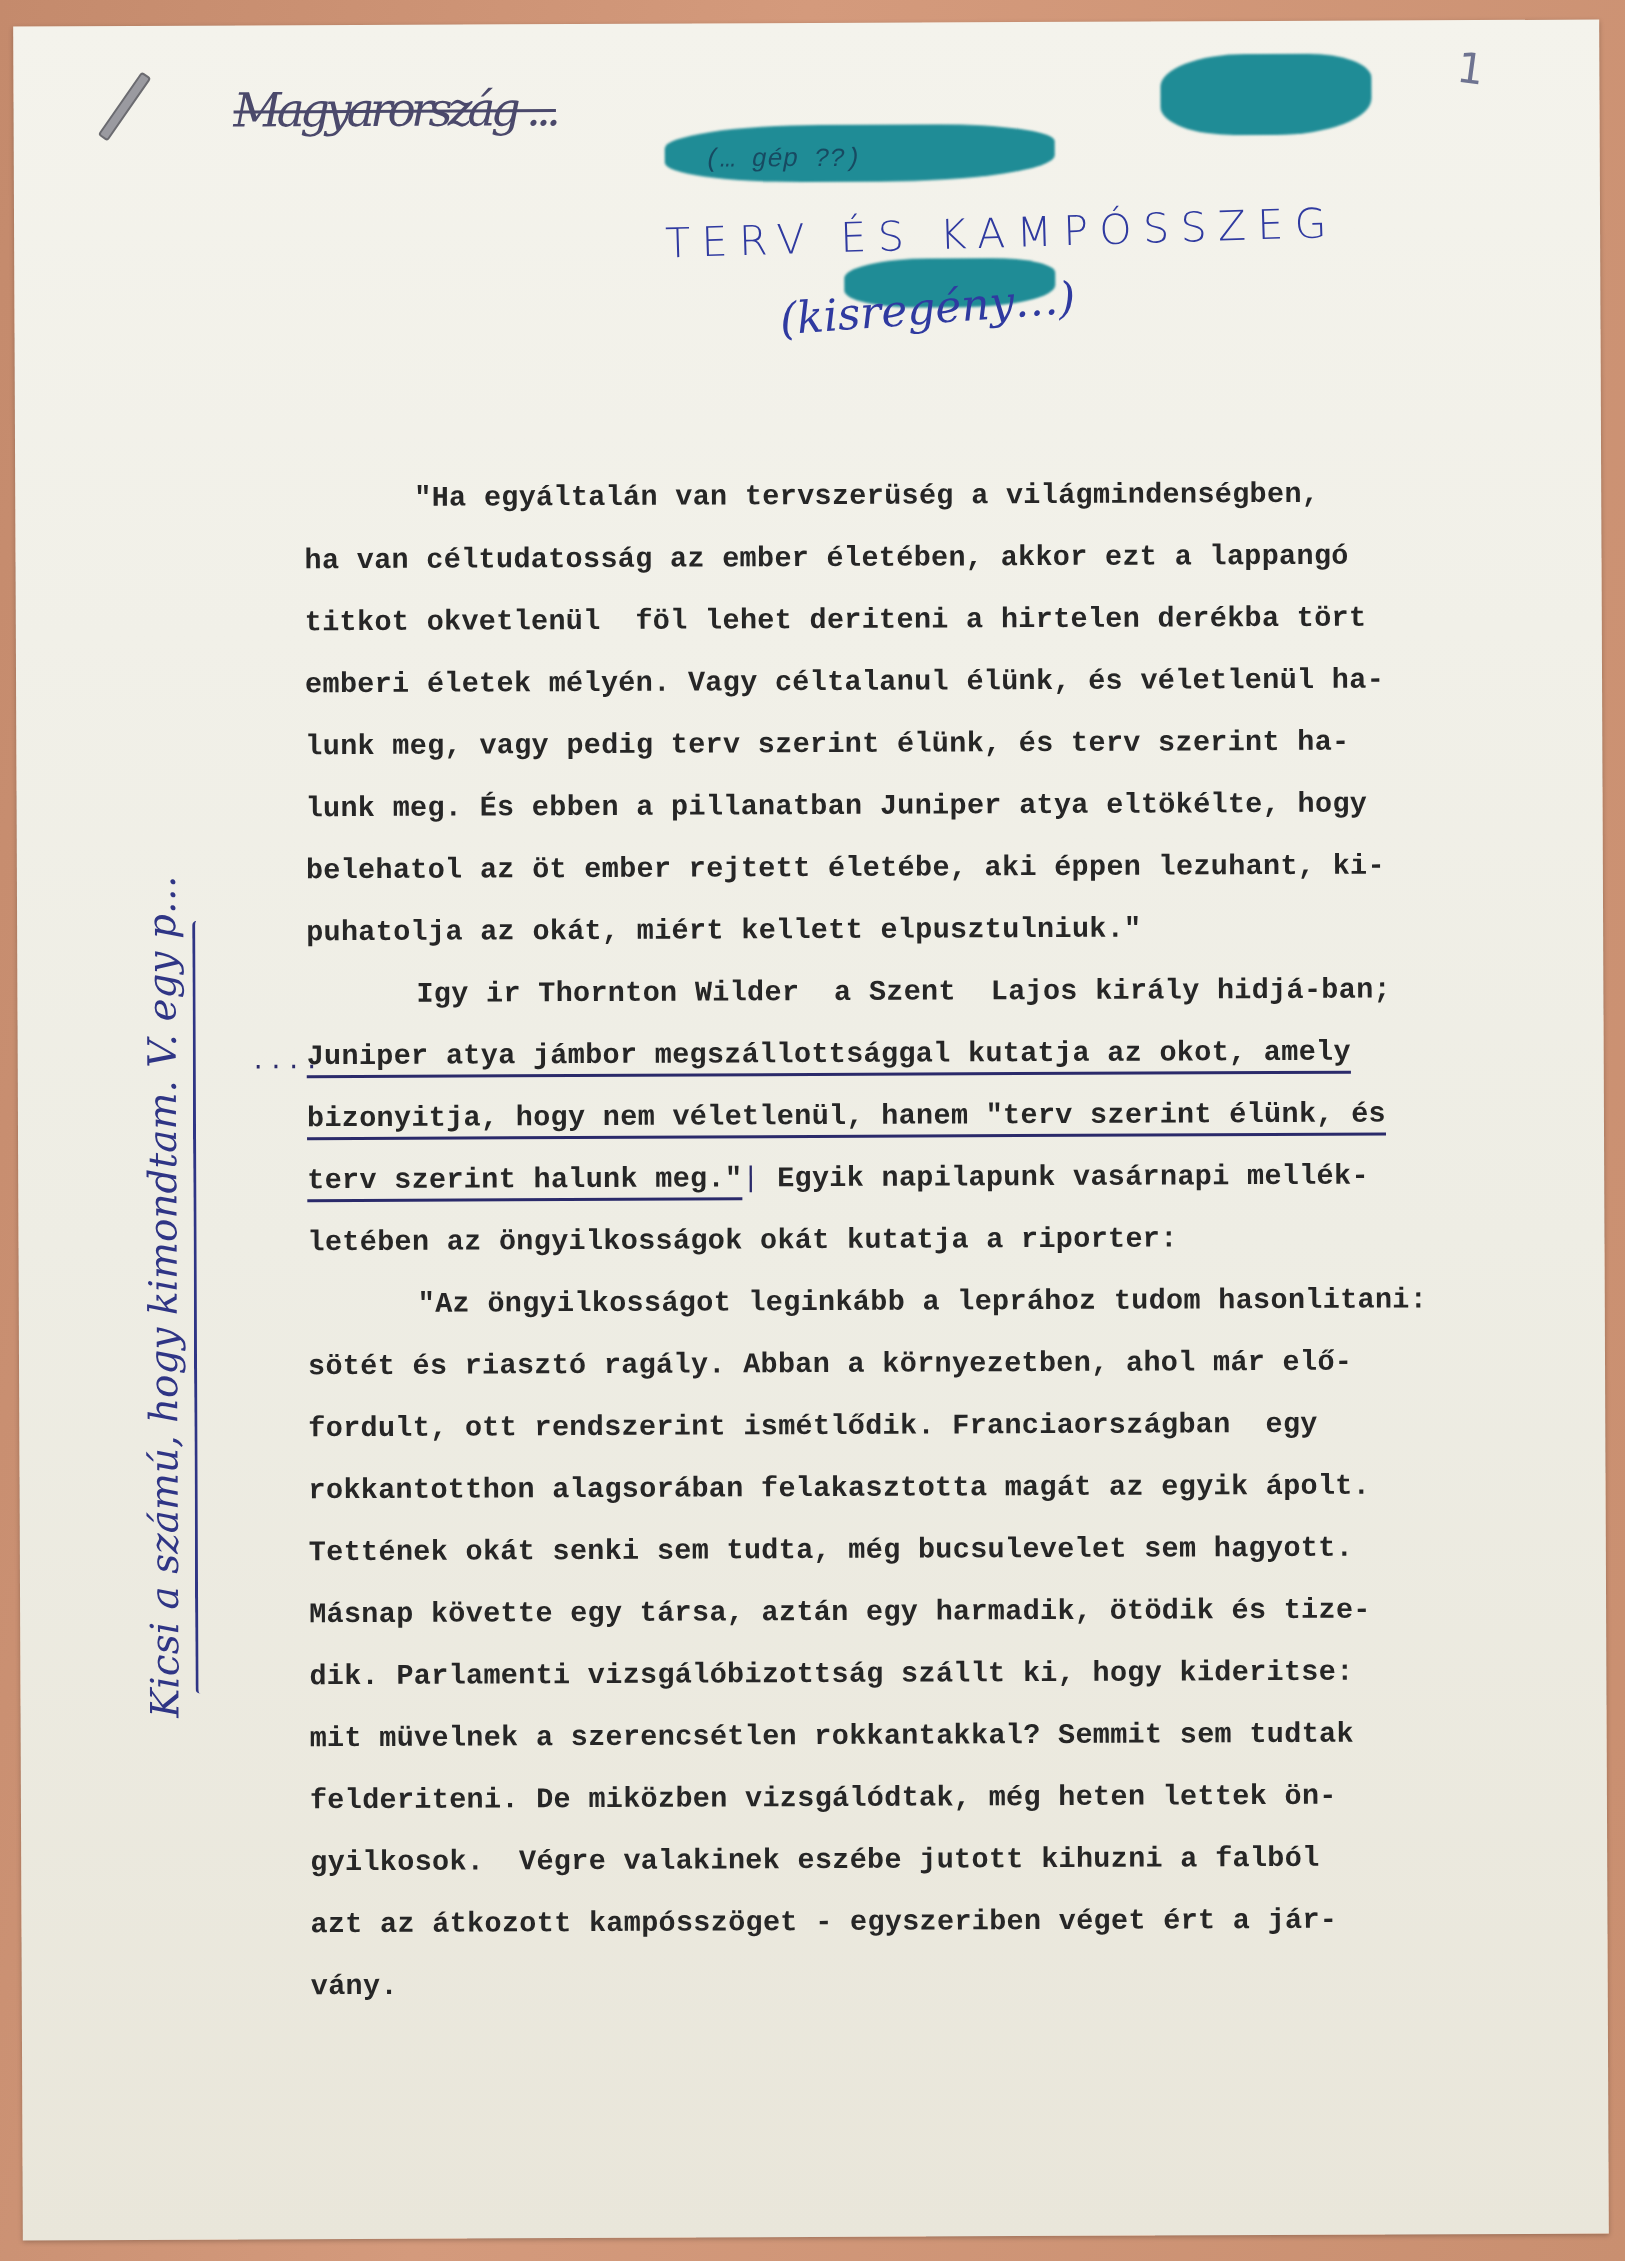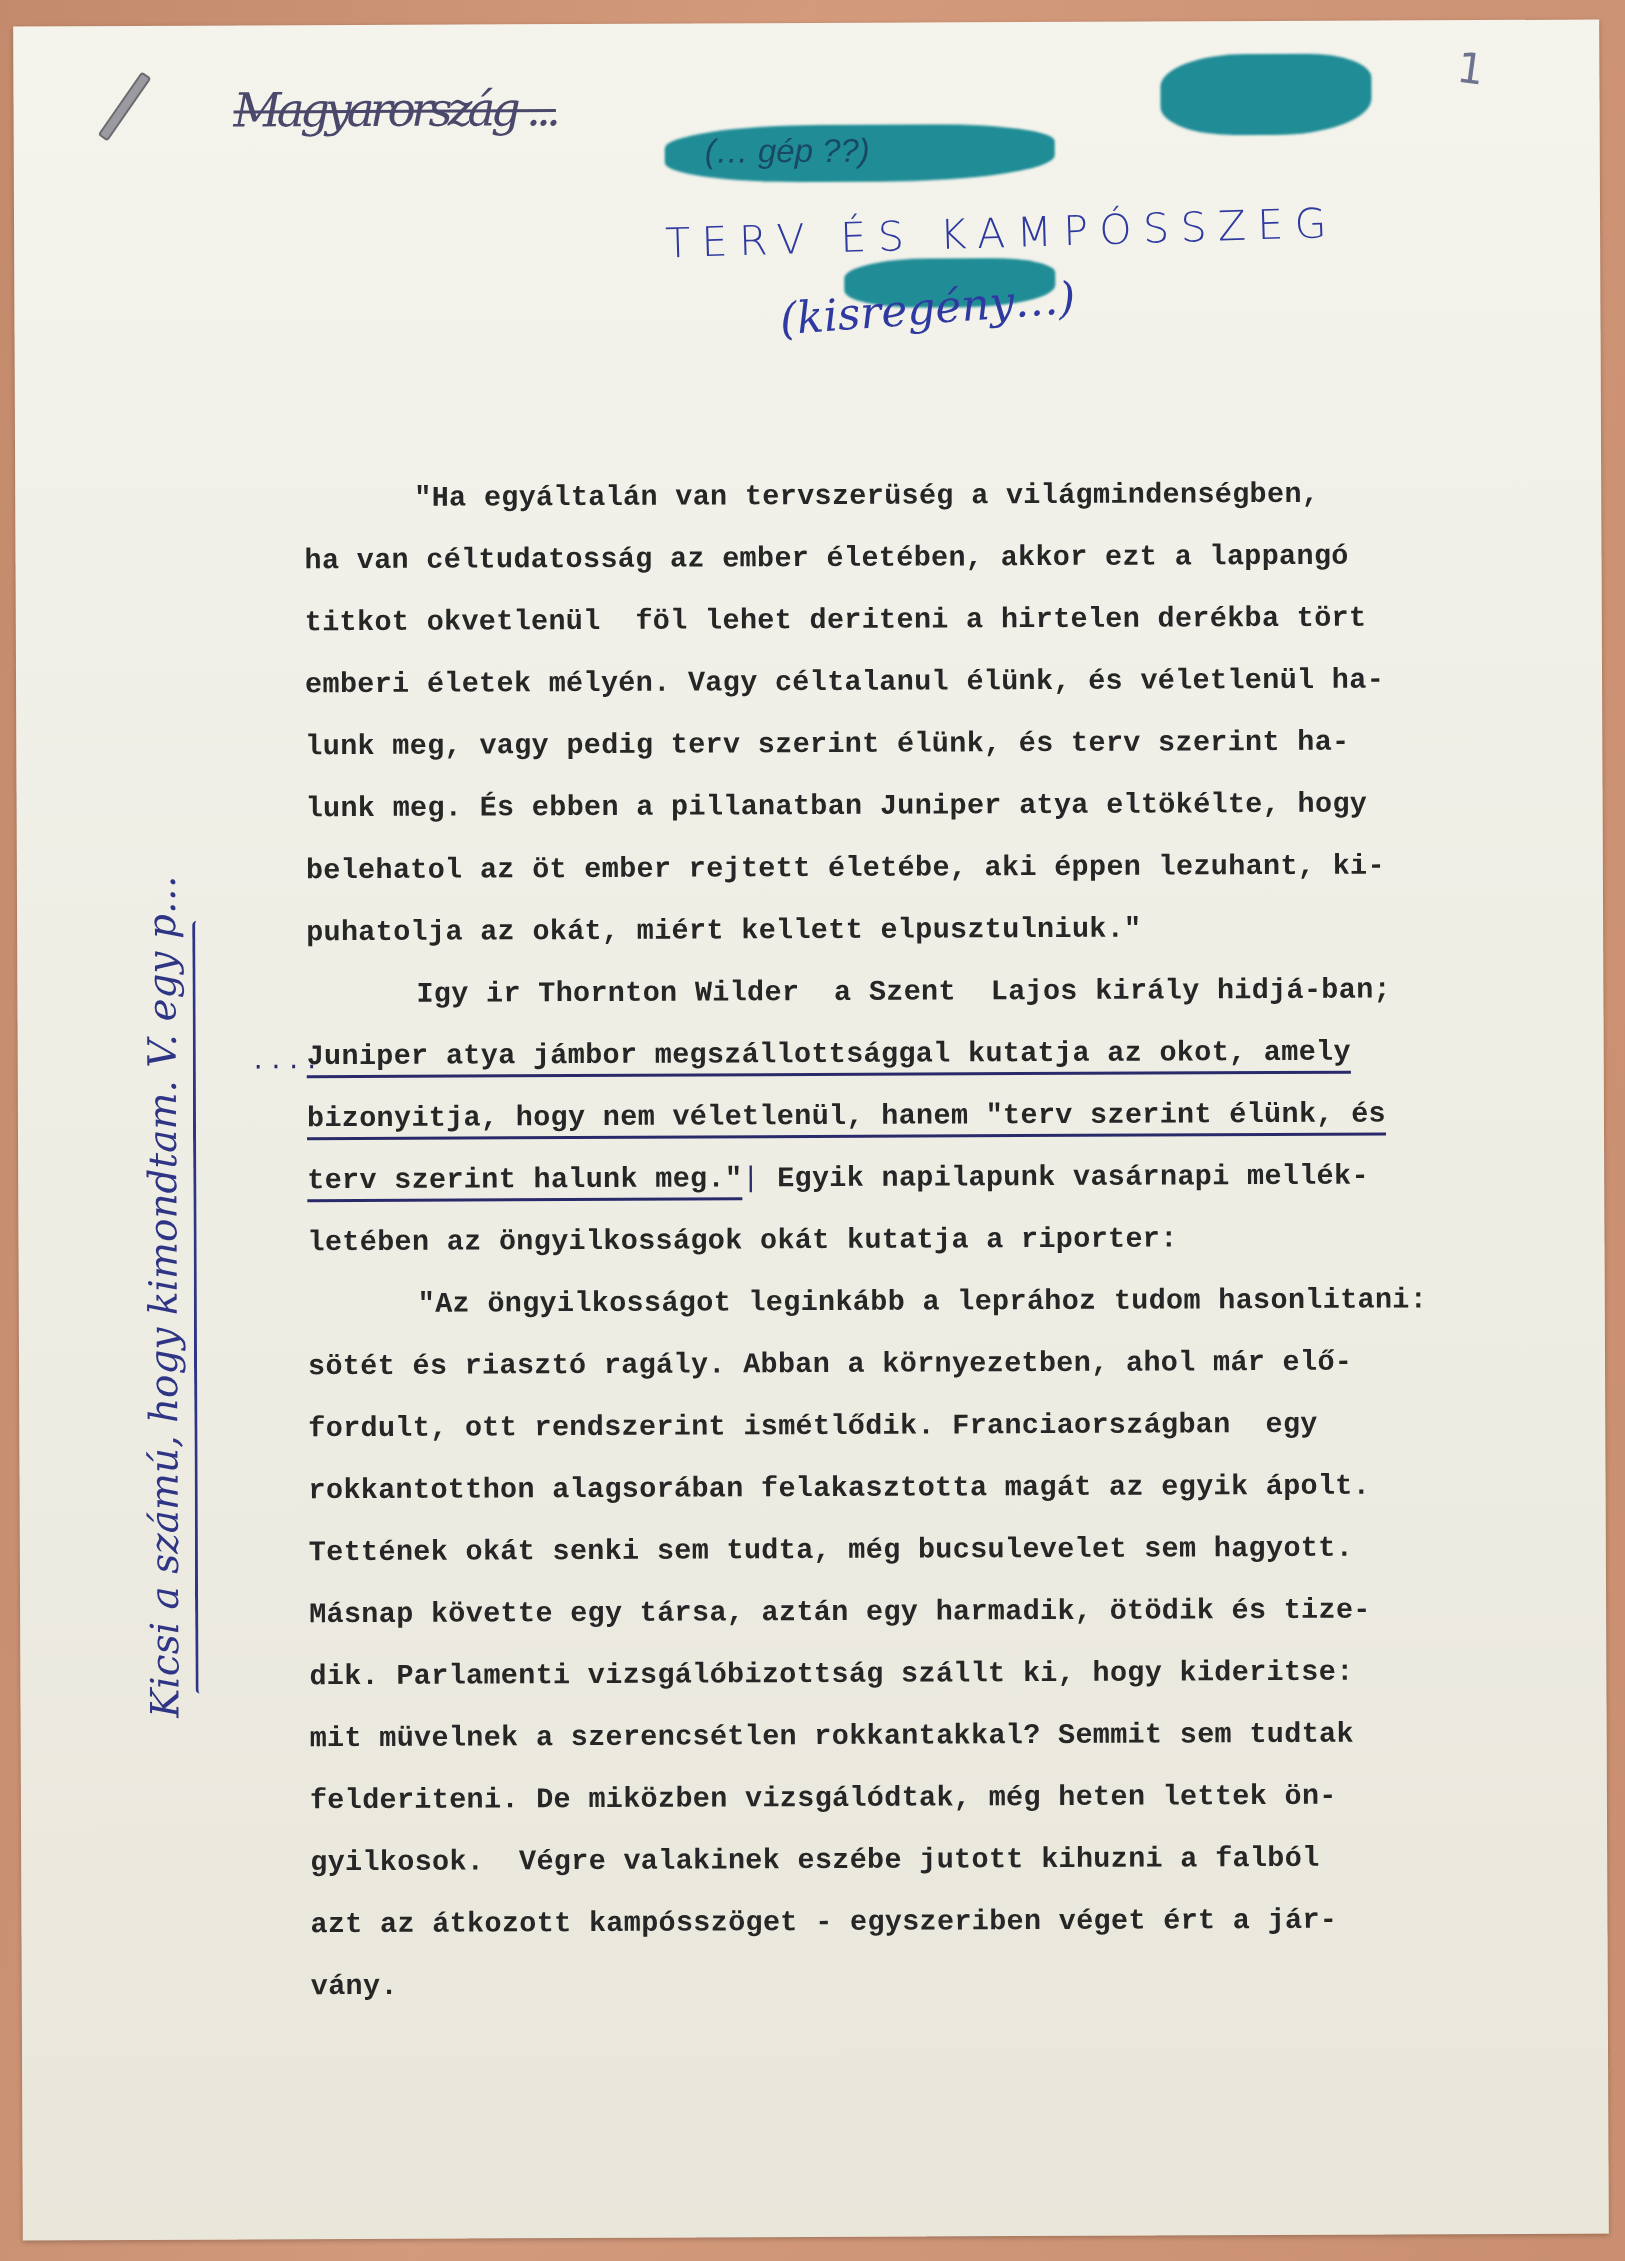--- a/index.html
+++ b/index.html
@@ -24,22 +24,22 @@
     font-family: "DejaVu Serif", serif; font-style: italic; font-size: 47px;
     color: #2e2c55; letter-spacing: -4.9px; white-space: nowrap;
     text-decoration: line-through; text-decoration-thickness: 3.3px;
     opacity: 0.85;
   }
   .blot { position: absolute; background: #1f8c96; border-radius: 40% 30% 45% 35%; filter: blur(1.2px); }
   .blot.b1 { left: 651px; top: 102px; width: 390px; height: 57px; }
   .blot.b2 { left: 1147px; top: 33px; width: 211px; height: 81px; }
   .blot.b3 { left: 830px; top: 236px; width: 211px; height: 49px; }
   .blot-text {
-    position: absolute; left: 691px; top: 109px; font-family: Liberation Sans, sans-serif;
-    font-style: italic; font-size: 33px; color: #163a55; opacity: 0.8;
+    position: absolute; left: 691px; top: 121px; font-family: Liberation Mono, monospace;
+    font-style: italic; font-size: 26px; color: #163a55; opacity: 0.8;
   }
   .page-num {
     position: absolute; left: 1444px; top: 24.4px; font-family: "DejaVu Sans", sans-serif;
     font-size: 42px; color: #6e7390; transform: rotate(8deg);
   }
   .hand-title {
     position: absolute; left: 651px; top: 187px; font-family: "DejaVu Sans", sans-serif;
     font-size: 41px; font-weight: 300; letter-spacing: 11.4px; color: #2f3aa0;
     transform: rotate(-1.5deg);
   }

